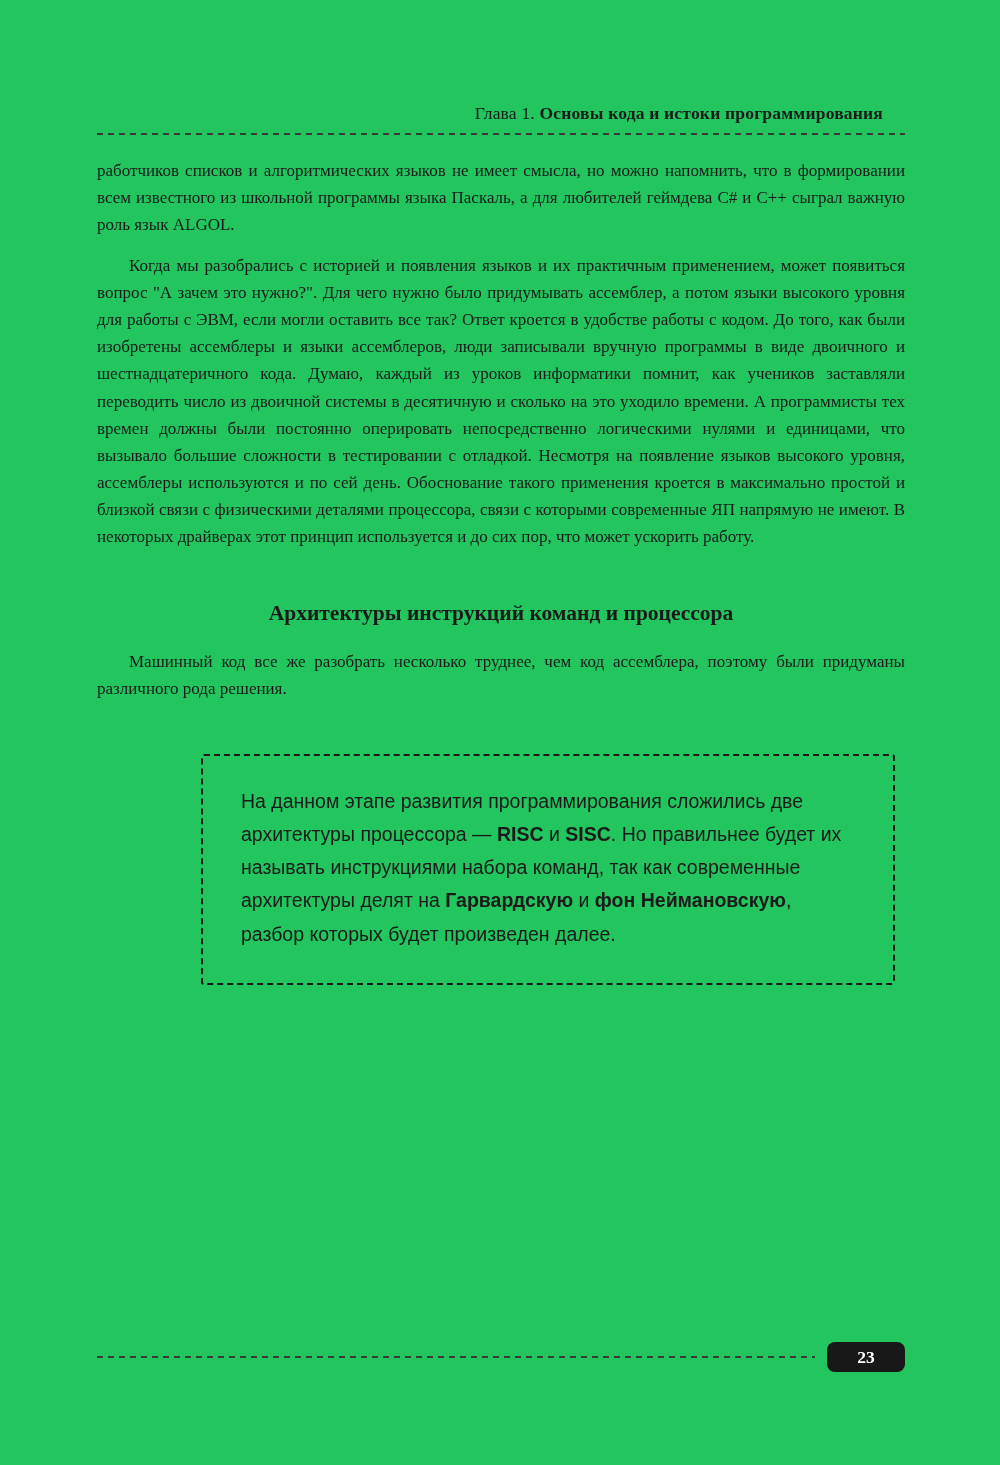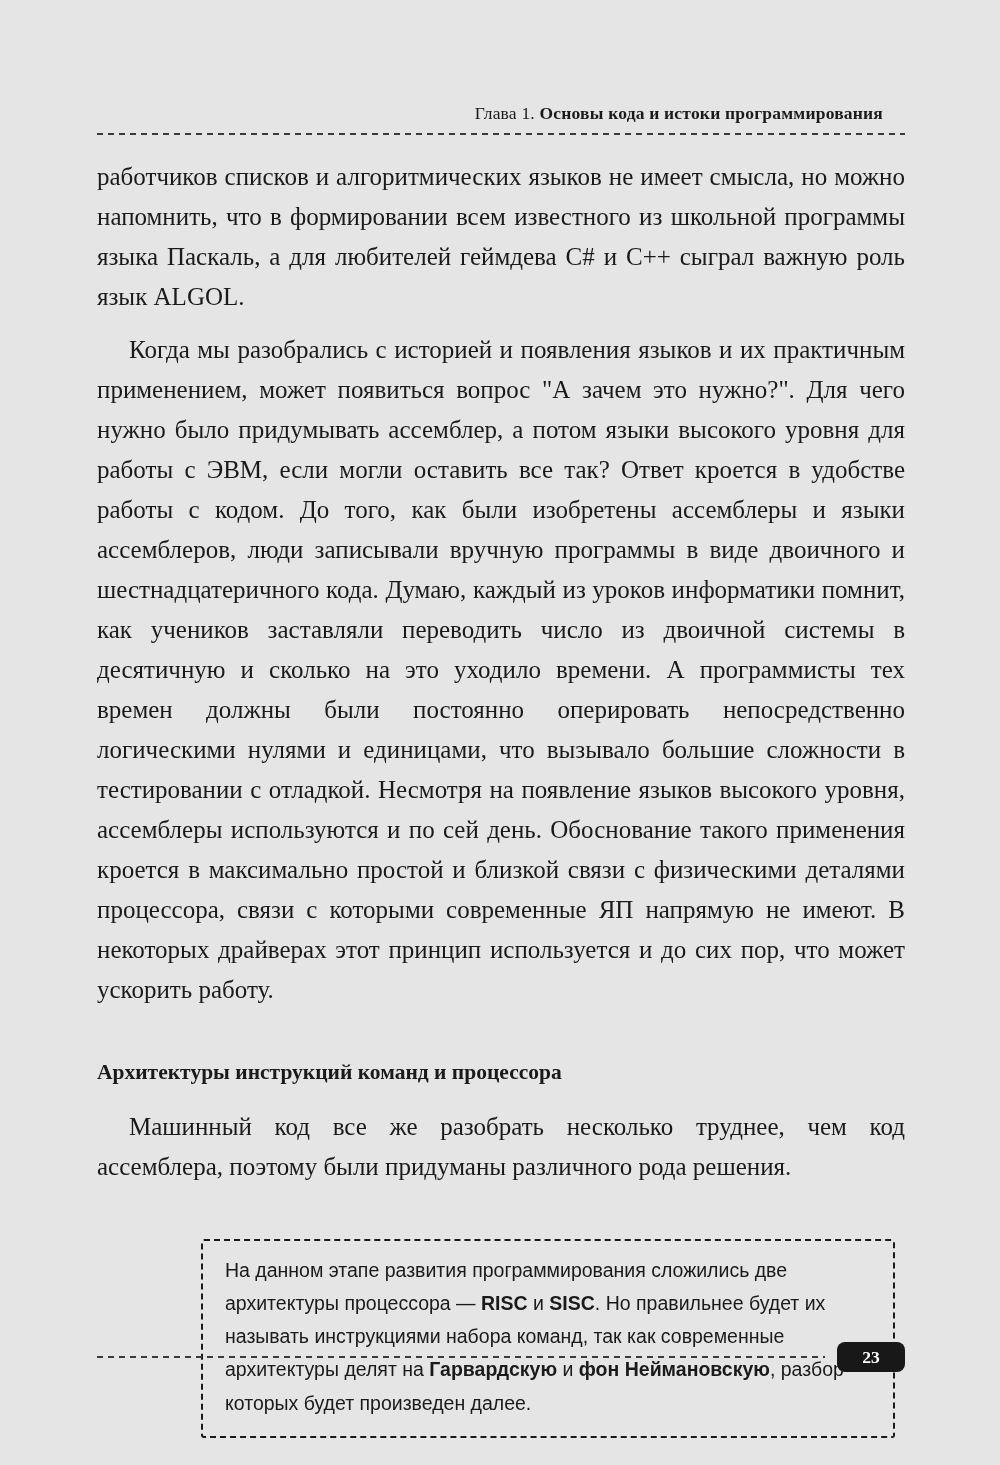--- a/index.html
+++ b/index.html
@@ -4,21 +4,21 @@
 <style>
   html, body {
     margin: 0;
     padding: 0;
     background: #ffffff;
   }
   .page {
     position: relative;
     width: 1000px;
     height: 1465px;
-    background: #e5e5e5;
+    background: #22c55e;
     color: #1a1a1a;
     font-family: "Liberation Serif", "DejaVu Serif", serif;
     box-sizing: border-box;
     padding: 103px 95px 0 97px;
     overflow: hidden;
   }
   .header-line {
     text-align: right;
     padding-right: 22px;
     font-size: 17.5px;
@@ -27,59 +27,60 @@
     white-space: nowrap;
   }
   .header-line .chapter { font-weight: normal; }
   .header-line .chapter-title { font-weight: bold; }
   .dashed-rule {
     height: 2px;
     background: repeating-linear-gradient(to right, #3a3a3a 0 6px, transparent 6px 11px);
   }
   .body-text { margin-top: 22px; }
   .para {
-    font-size: 25px;
+    font-size: 17px;
     line-height: 1.6;
     text-align: justify;
     margin: 0 0 13px 0;
   }
   .para.indent { text-indent: 32px; }
   .section-heading {
     margin: 50px 0 0 0;
+    text-align: center;
     font-size: 21.5px;
     font-weight: bold;
     font-family: "Liberation Serif", "DejaVu Serif", serif;
   }
   .intro-para { margin-top: 22px; }
   .note-box {
     margin: 52px 10px 0 104px;
     border: 2px dashed #1a1a1a;
     border-radius: 3px;
     padding: 13px 22px 16px 22px;
     font-family: "Liberation Sans", "DejaVu Sans", sans-serif;
   }
   .note-text {
-    margin: 0;
+    margin: 16px;
     font-size: 19.5px;
     line-height: 1.7;
     text-align: left;
   }
   .note-text .bold { font-weight: bold; }
   .footer {
     position: absolute;
     left: 97px;
     right: 95px;
     top: 1342px;
     display: flex;
     align-items: center;
     gap: 12px;
   }
   .footer .footer-rule { flex: 1; }
   .page-badge {
-    width: 68px;
+    width: 78px;
     height: 30px;
     background: #181818;
     border-radius: 8px;
     color: #ffffff;
     font-weight: bold;
     font-size: 17.5px;
     display: flex;
     align-items: center;
     justify-content: center;
     font-family: "Liberation Serif", "DejaVu Serif", serif;

